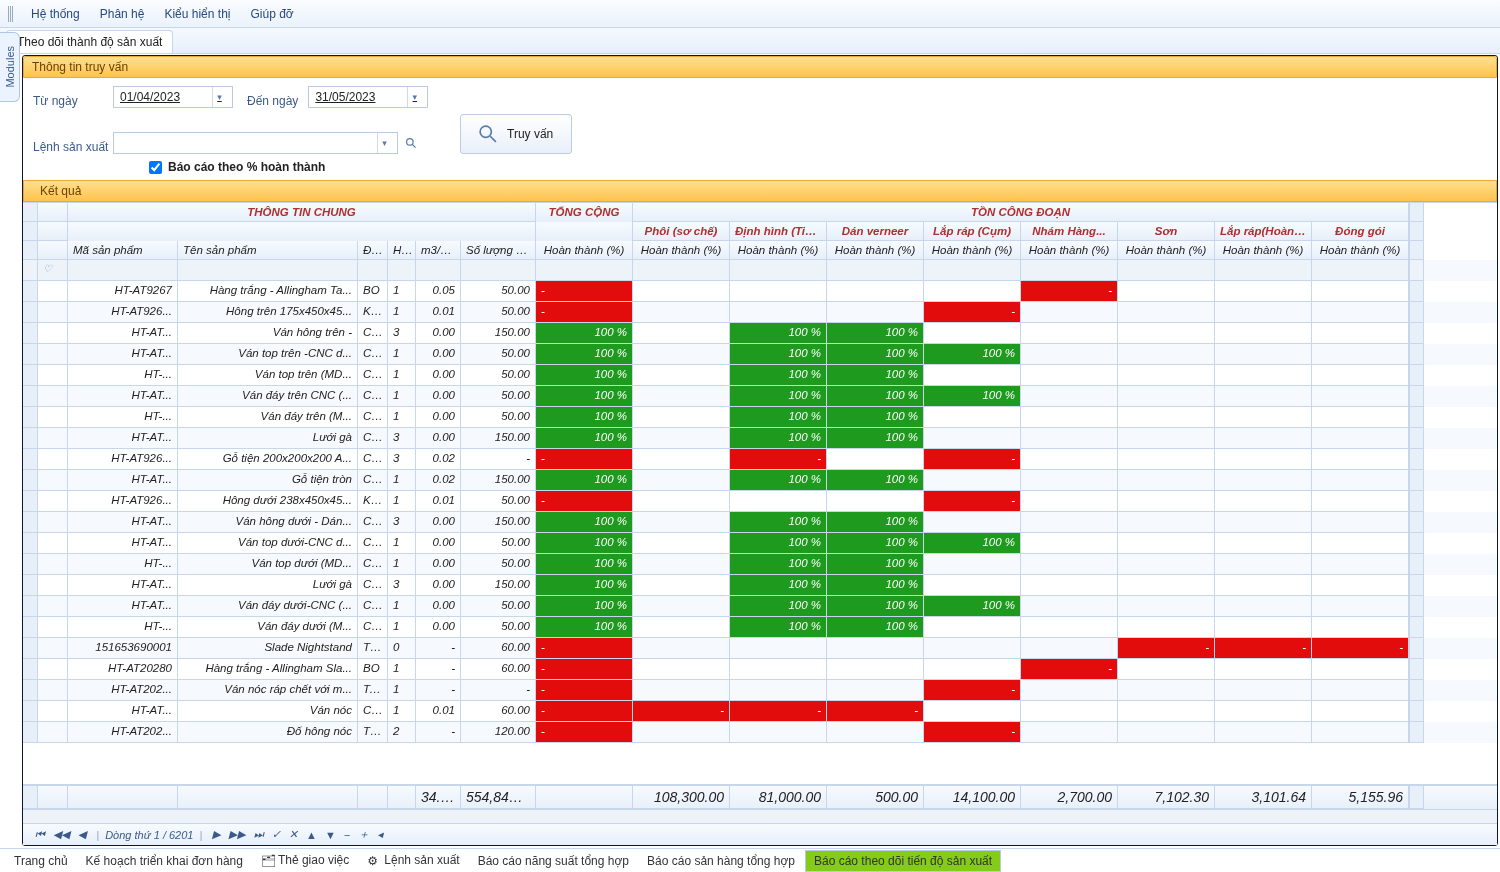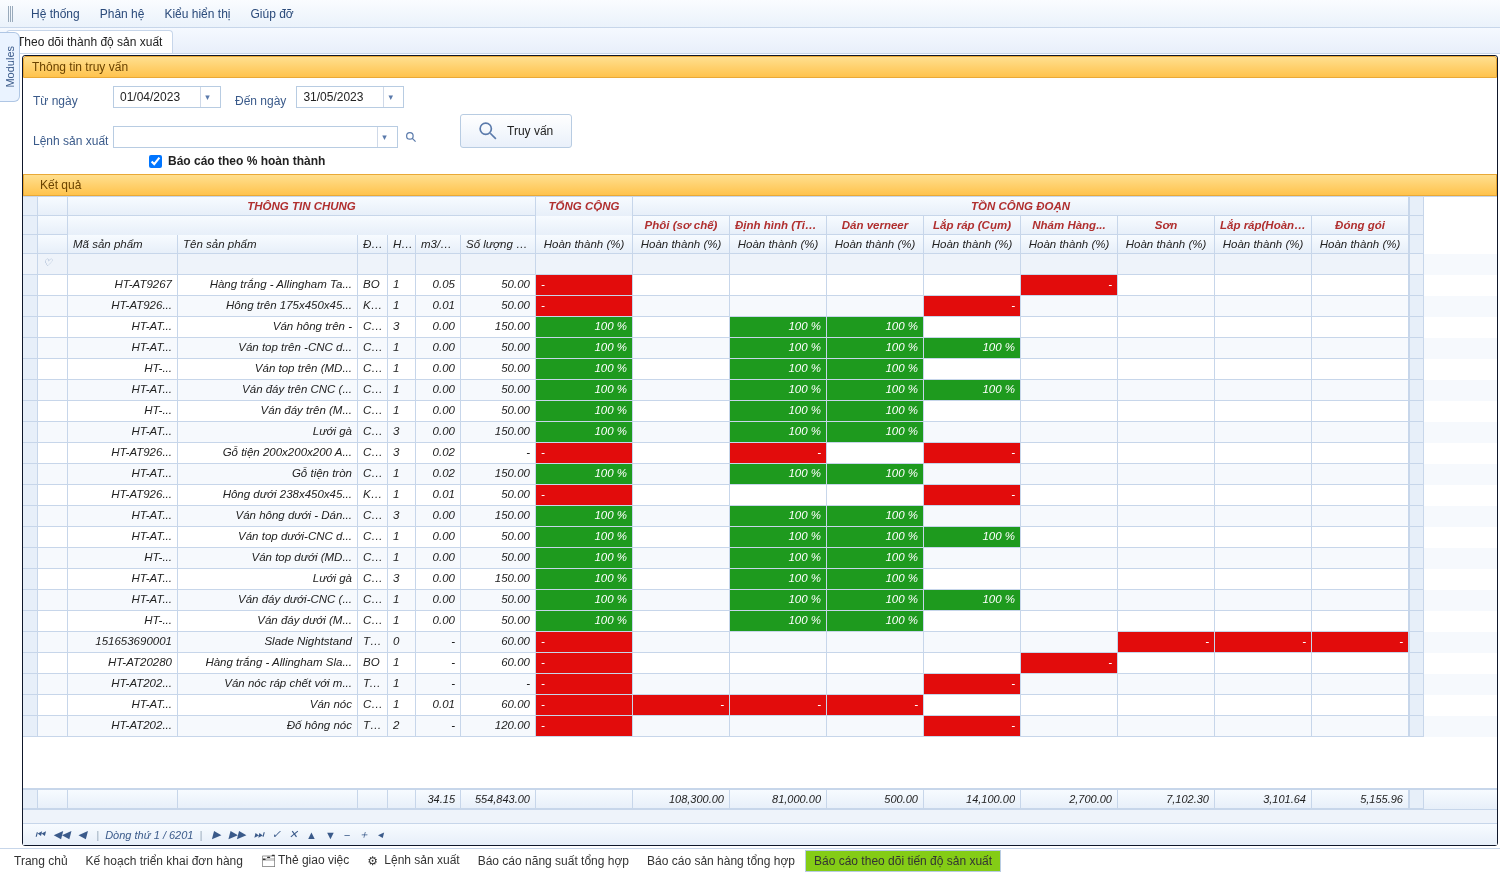--- a/index.html
+++ b/index.html
@@ -18,29 +18,29 @@
 .modules-tab { position: absolute; left: 0; top: 32px; width: 20px; height: 70px; background: #eaf3ff; border: 1px solid #afc6e4; border-left: none; border-radius: 0 6px 6px 0; display:flex; align-items:center; justify-content:center; }
 .modules-tab span { writing-mode: vertical-rl; transform: rotate(180deg); font-size: 11px; color: #3a5a8a; }
 
 
 .content { position: absolute; left: 22px; right: 2px; top: 55px; bottom: 26px; border: 1px solid #0f172a; border-radius: 3px; display: flex; flex-direction: column; }
 .grouphdr { background: linear-gradient(#ffdf8f,#ffc34d); border: 1px solid #e9a937; border-radius: 3px 3px 0 0; padding: 3px 8px; font-size: 12px; color: #6a4300; }
 .querybox { padding: 8px 10px 6px; background: #fff; }
 .frow { display: flex; align-items: flex-end; margin-bottom: 6px; }
 .flabel { width: 80px; color: #3a5a8a; }
 .dinput { height: 22px; border: 1px solid #b8cce2; background: #fff; padding: 2px 6px; font-size: 12px; display:inline-flex; align-items:center; }
-.dinput.date { width: 108px; }
+.dinput.date { width: 120px; text-decoration: underline; }
 .drop { width: 14px; height: 20px; display:inline-flex; align-items:center; justify-content:center; border-left:1px solid #cfd9e8; color:#5a7aab; font-size:9px; }
 .flabel2 { margin: 0 10px 0 14px; color: #3a5a8a; }
 .lsx-wrap { display:flex; align-items:center; }
 .lsx { width: 285px; height: 22px; border:1px solid #b8cce2; }
 .search-mini { width:18px; height:18px; margin-left:4px; display:flex; align-items:center; justify-content:center; color:#5a7aab; }
 .chkline { display:flex; align-items:center; padding-left: 116px; }
 .chkline input { margin-right:6px; }
-.bigbtn { margin-left: 40px; display:flex; align-items:center; height:34px; padding:0 18px; border:1px solid #b8cce2; background: linear-gradient(#ffffff,#e9f0fa); border-radius:3px; }
+.bigbtn { margin-left: 40px; display:flex; align-items:center; height:40px; padding:0 18px; border:1px solid #b8cce2; background: linear-gradient(#ffffff,#e9f0fa); border-radius:3px; }
 .bigbtn svg { margin-right: 10px; }
 
 .resulthdr { background: linear-gradient(#ffdf8f,#ffc34d); border: 1px solid #e9a937; padding: 3px 16px; color: #6a4300; }
 .grouphint { padding: 8px 10px; color: #4f76a8; font-size: 12px; background:#fff; }
 
 
 .grid { flex: 1; overflow: hidden; display:flex; flex-direction:column; border-top:1px solid #c7d6ea; background:#fff;font-style:italic; }
 .ghead { display:flex; }
 .ghcell, .gcell { border-right:1px solid #c7d6ea; border-bottom:1px solid #c7d6ea; padding: 3px 5px; white-space:nowrap; overflow:hidden; text-overflow:ellipsis; font-size:11.5px; }
 .ghcell { background: linear-gradient(#f7fbff,#e7eff9); text-align:center; }
@@ -49,21 +49,21 @@
 .gbody { overflow:auto; flex:1; position:relative; }
 .grow { display:flex; height:21px; }
 .grow:nth-child(odd) { background: #ffffff; }
 .grow:nth-child(even) { background: #f6f9fd; }
 .filterrow .gcell { background:#eef3fa; }
 .gcell.num { text-align:right; }
 .gcell.green { background:#1e9a1e; color:#fff; text-align:right; }
 .gcell.red { background:#e20c0c; color:#fff; text-align:left; }
 .gcell.red.r { text-align:right; }
 .sumrow { display:flex; border-top: 2px solid #c7d6ea; background: linear-gradient(#f7fbff,#e7eff9); }
-.sumrow .gcell { font-size:11px; text-align:right; }
+.sumrow .gcell { font-size:14px; text-align:right; }
 
 
 .hscroll { height:14px; background:#eef3fa; border-top:1px solid #c7d6ea; }
 .navigator { height:22px; display:flex; align-items:center; padding: 0 8px; background: linear-gradient(#f7fbff,#e7eff9); border-top:1px solid #c7d6ea; font-size:11px; color:#3a5a8a; }
 .navigator .navbtn { padding: 0 4px; cursor:default; }
 .navigator .sep { margin: 0 6px; color:#9ab; }
 
 
 .bottom-tabs { position:absolute; left:0; right:0; bottom:0; height:24px; border-top:1px solid #c7d6ea; display:flex; align-items:center; padding: 0 6px; background:#fff; font-size:12px; color:#333; }
 .bottom-tabs .btab { padding: 3px 8px; margin-right: 2px; }

